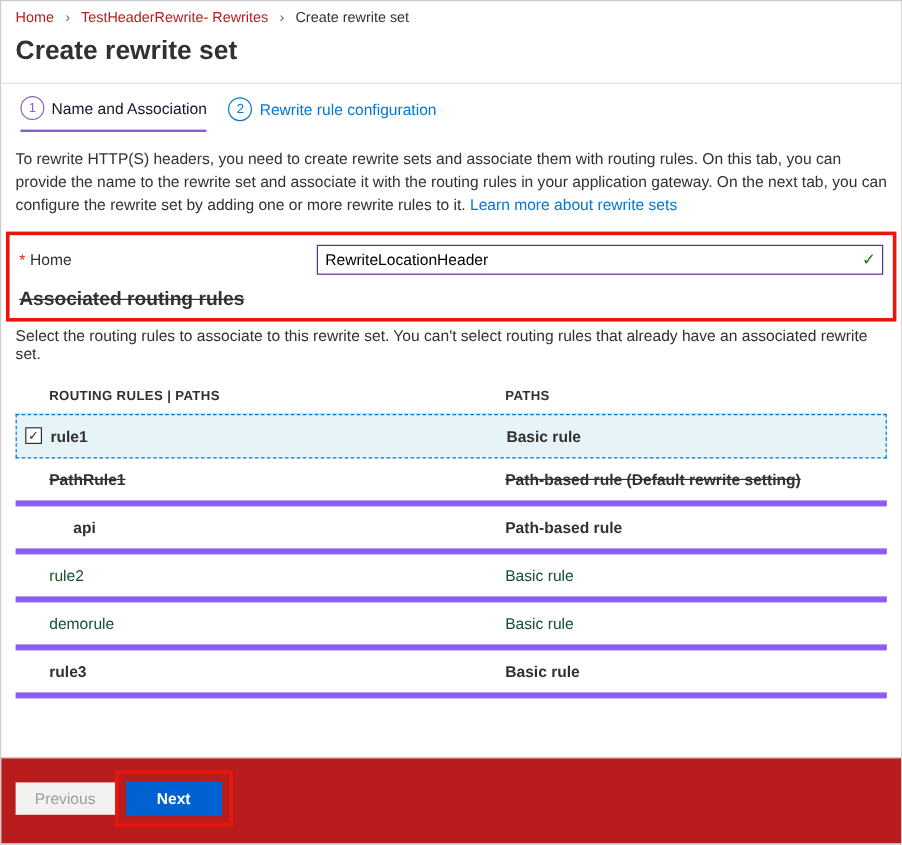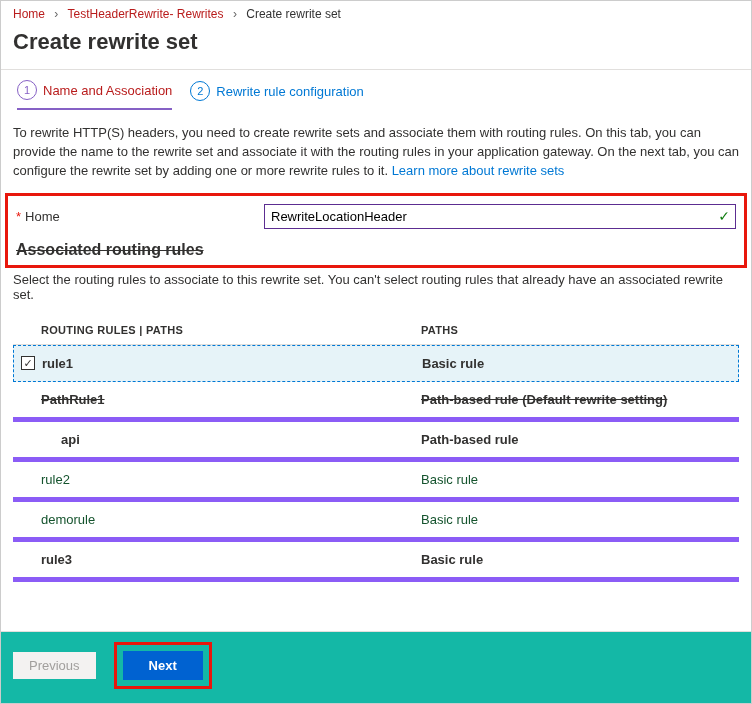--- a/index.html
+++ b/index.html
@@ -43,21 +43,21 @@
   .step .circle {
     width: 20px; height: 20px;
     border-radius: 50%;
     border: 1px solid #0078d4;
     color: #0078d4;
     display: flex; align-items: center; justify-content: center;
     font-size: 11px;
   }
   .step.active .circle { border-color: #8661c5; color: #8661c5; }
   .step .label { font-size: 13px; color: #0078d4; }
-  .step.active .label { color: #b91c1c; }
+  .step.active .label { color: #0f172a; }
   .step.active { border-bottom: 2px solid #8661c5; }
   .desc {
     padding: 8px 12px 12px 12px;
     font-size: 13px;
     line-height: 1.45;
     color: #323130;
   }
   .desc a { color: #0078d4; text-decoration: none; cursor: pointer; }
   .highlight-box {
     border: 3px solid #e8170c;
@@ -146,23 +146,22 @@
   .row.selected {
     background: #e6f3f8;
     border: 1px dashed #0078d4;
   }
   .row.indent .name { padding-left: 20px; }
   .row.strike .name, .row.strike .type { text-decoration: line-through; }
   .footer {
     position: absolute;
     left: 0; right: 0; bottom: 0;
     padding: 10px 12px 14px 12px;
-    background: #14b8a6;
-    display: flex;
-    gap: 18px;
+    background: #b91c1c;
+    display: flex;
     align-items: center;
     border-top: 1px solid #e1dfdd;
     margin-top: 20px;
   }
   .btn-prev {
     background: #f3f2f1;
     border: none;
     color: #a19f9d;
     padding: 6px 16px;
     font-size: 13px;

